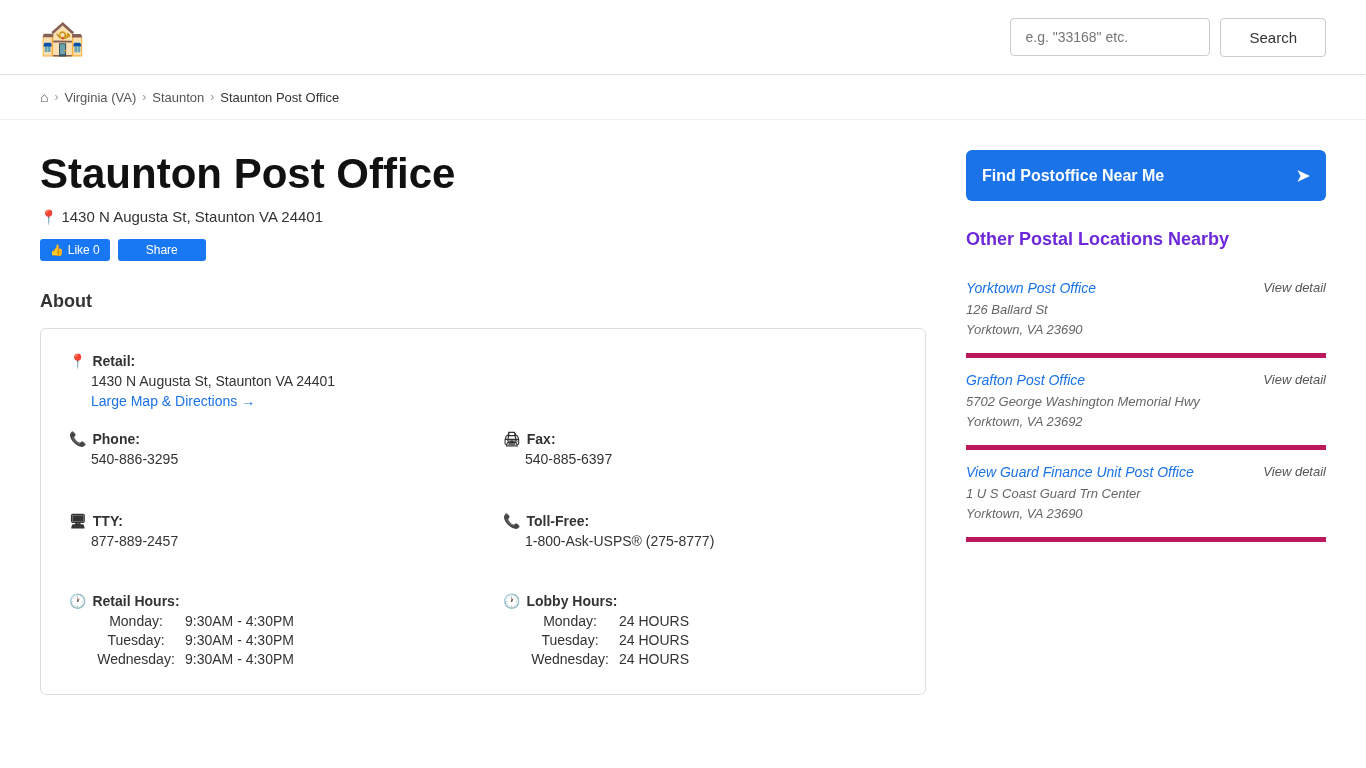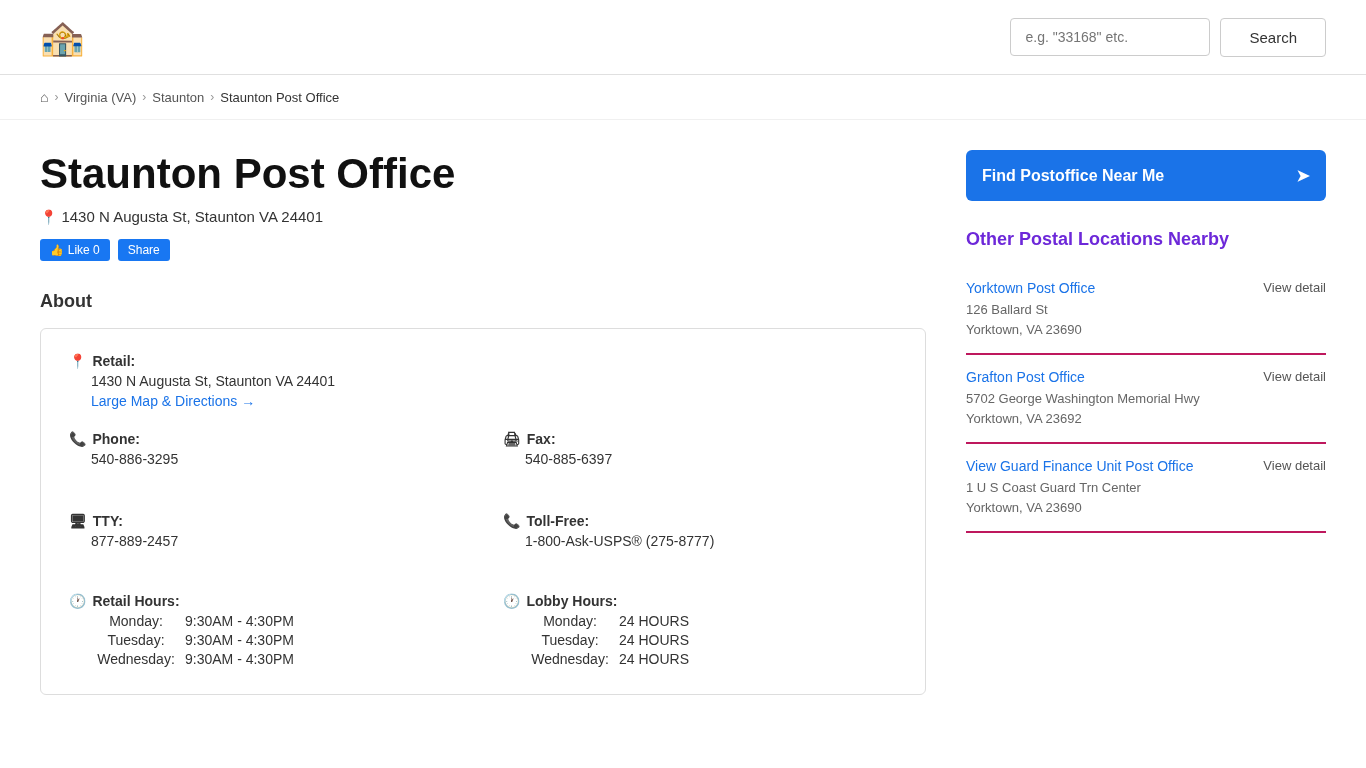--- a/index.html
+++ b/index.html
@@ -108,21 +108,21 @@
       cursor: pointer;
       display: flex;
       align-items: center;
       gap: 4px;
     }
     .fb-share-btn {
       background: #1877f2;
       color: #fff;
       border: none;
       border-radius: 3px;
-      padding: 4px 10px;
+      padding: 4px 28px;
       font-size: 12px;
       cursor: pointer;
       display: flex;
       align-items: flex-start;
       gap: 4px;
     }
     .fb-thumbs { font-size: 11px; }
 
     
     .about-title {
@@ -186,21 +186,22 @@
       margin-bottom: 28px;
     }
     .nearby-title {
       font-size: 18px;
       font-weight: 700;
       margin-bottom: 16px;
       color: #6d28d9;
     }
     .nearby-item {
       padding: 14px 0;
-      border-bottom: 2px solid #be185d;
+      border-bottom: 5px solid #be185d;
+      font-style: italic;
     }
     .nearby-item-header {
       display: flex;
       justify-content: space-between;
       align-items: flex-start;
       margin-bottom: 4px;
     }
     .nearby-item-name {
       color: #1a73e8;
       text-decoration: none;

